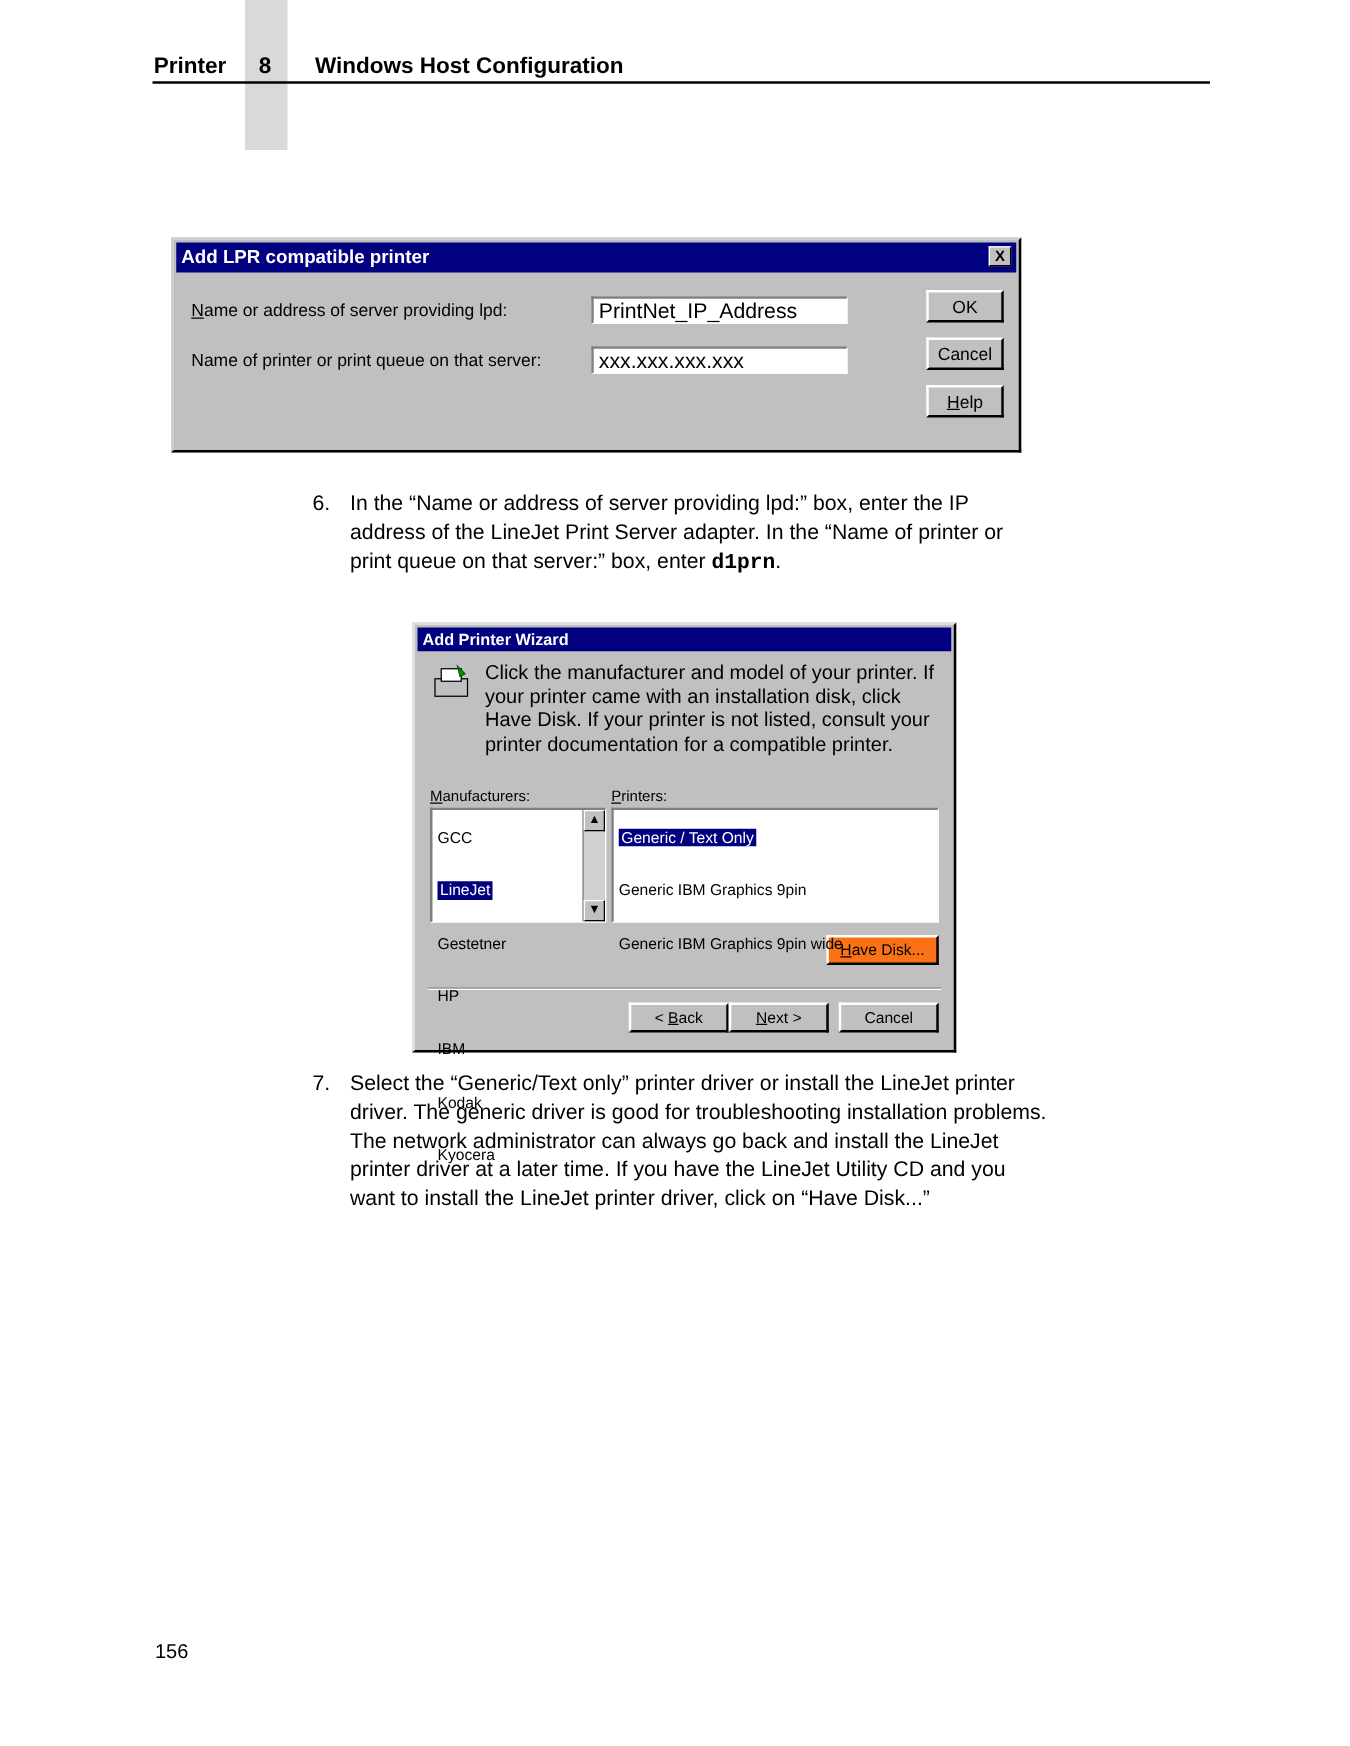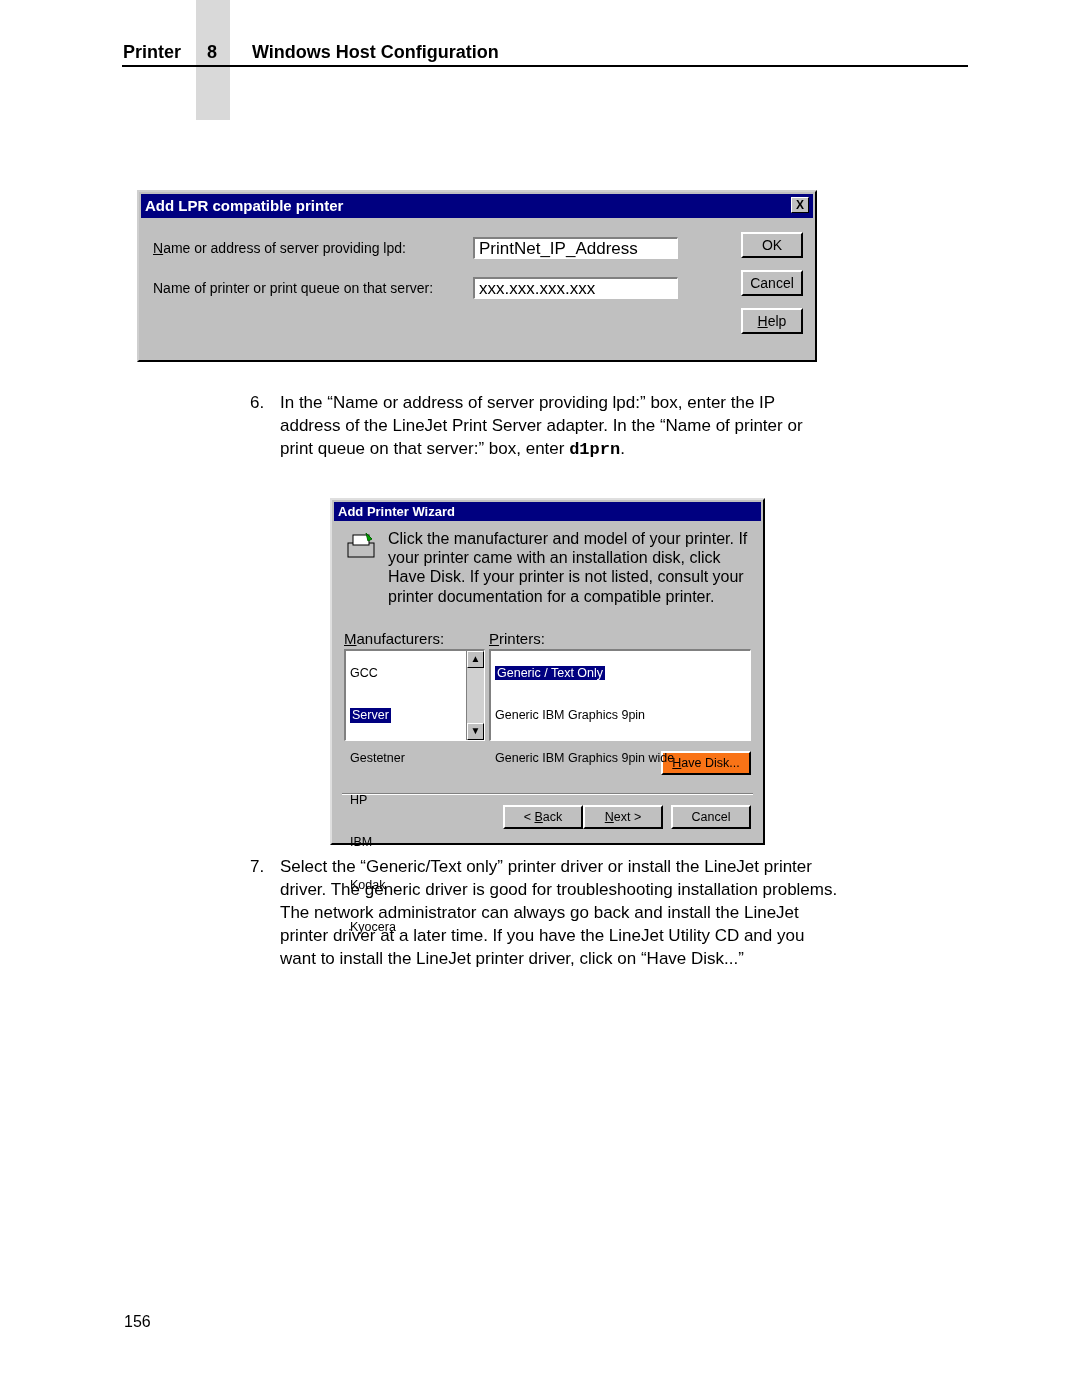--- a/index.html
+++ b/index.html
@@ -181,21 +181,21 @@
     position: relative;
   }
   .wiz-icon svg { width: 100%; height: 100%; }
   .wiz-desc {
     font-size: 16px;
     line-height: 1.2;
   }
   .wiz-lists-labels {
     display: flex;
     padding: 20px 10px 0 10px;
-    font-size: 15px;
+    font-size: 12px;
   }
   .wiz-lab-m { width: 145px; }
   .wiz-lab-p { flex: 1; }
   .wiz-lists {
     display: flex;
     padding: 2px 10px 0 10px;
     gap: 4px;
   }
   .listbox {
     background: #fff;
@@ -332,21 +332,21 @@
       <div class="wiz-desc">Click the manufacturer and model of your printer.  If your printer came with an installation disk, click Have Disk.  If your printer is not listed, consult your printer documentation for a compatible printer.</div>
     </div>
     <div class="wiz-lists-labels">
       <div class="wiz-lab-m"><span class="ul">M</span>anufacturers:</div>
       <div class="wiz-lab-p"><span class="ul">P</span>rinters:</div>
     </div>
     <div class="wiz-lists">
       <div class="listbox lb-m">
         <div class="lb-inner" id="mf-list">
             <div class="lb-item">GCC</div>
-            <div class="lb-item"><span class="lb-sel">Server</span></div>
+            <div class="lb-item"><span class="lb-sel">LineJet</span></div>
             <div class="lb-item">Gestetner</div>
             <div class="lb-item">HP</div>
             <div class="lb-item">IBM</div>
             <div class="lb-item">Kodak</div>
             <div class="lb-item">Kyocera</div>
           </div>
         <div class="scrollbar">
           <div class="sb-btn">▲</div>
           <div class="sb-btn">▼</div>
         </div>

